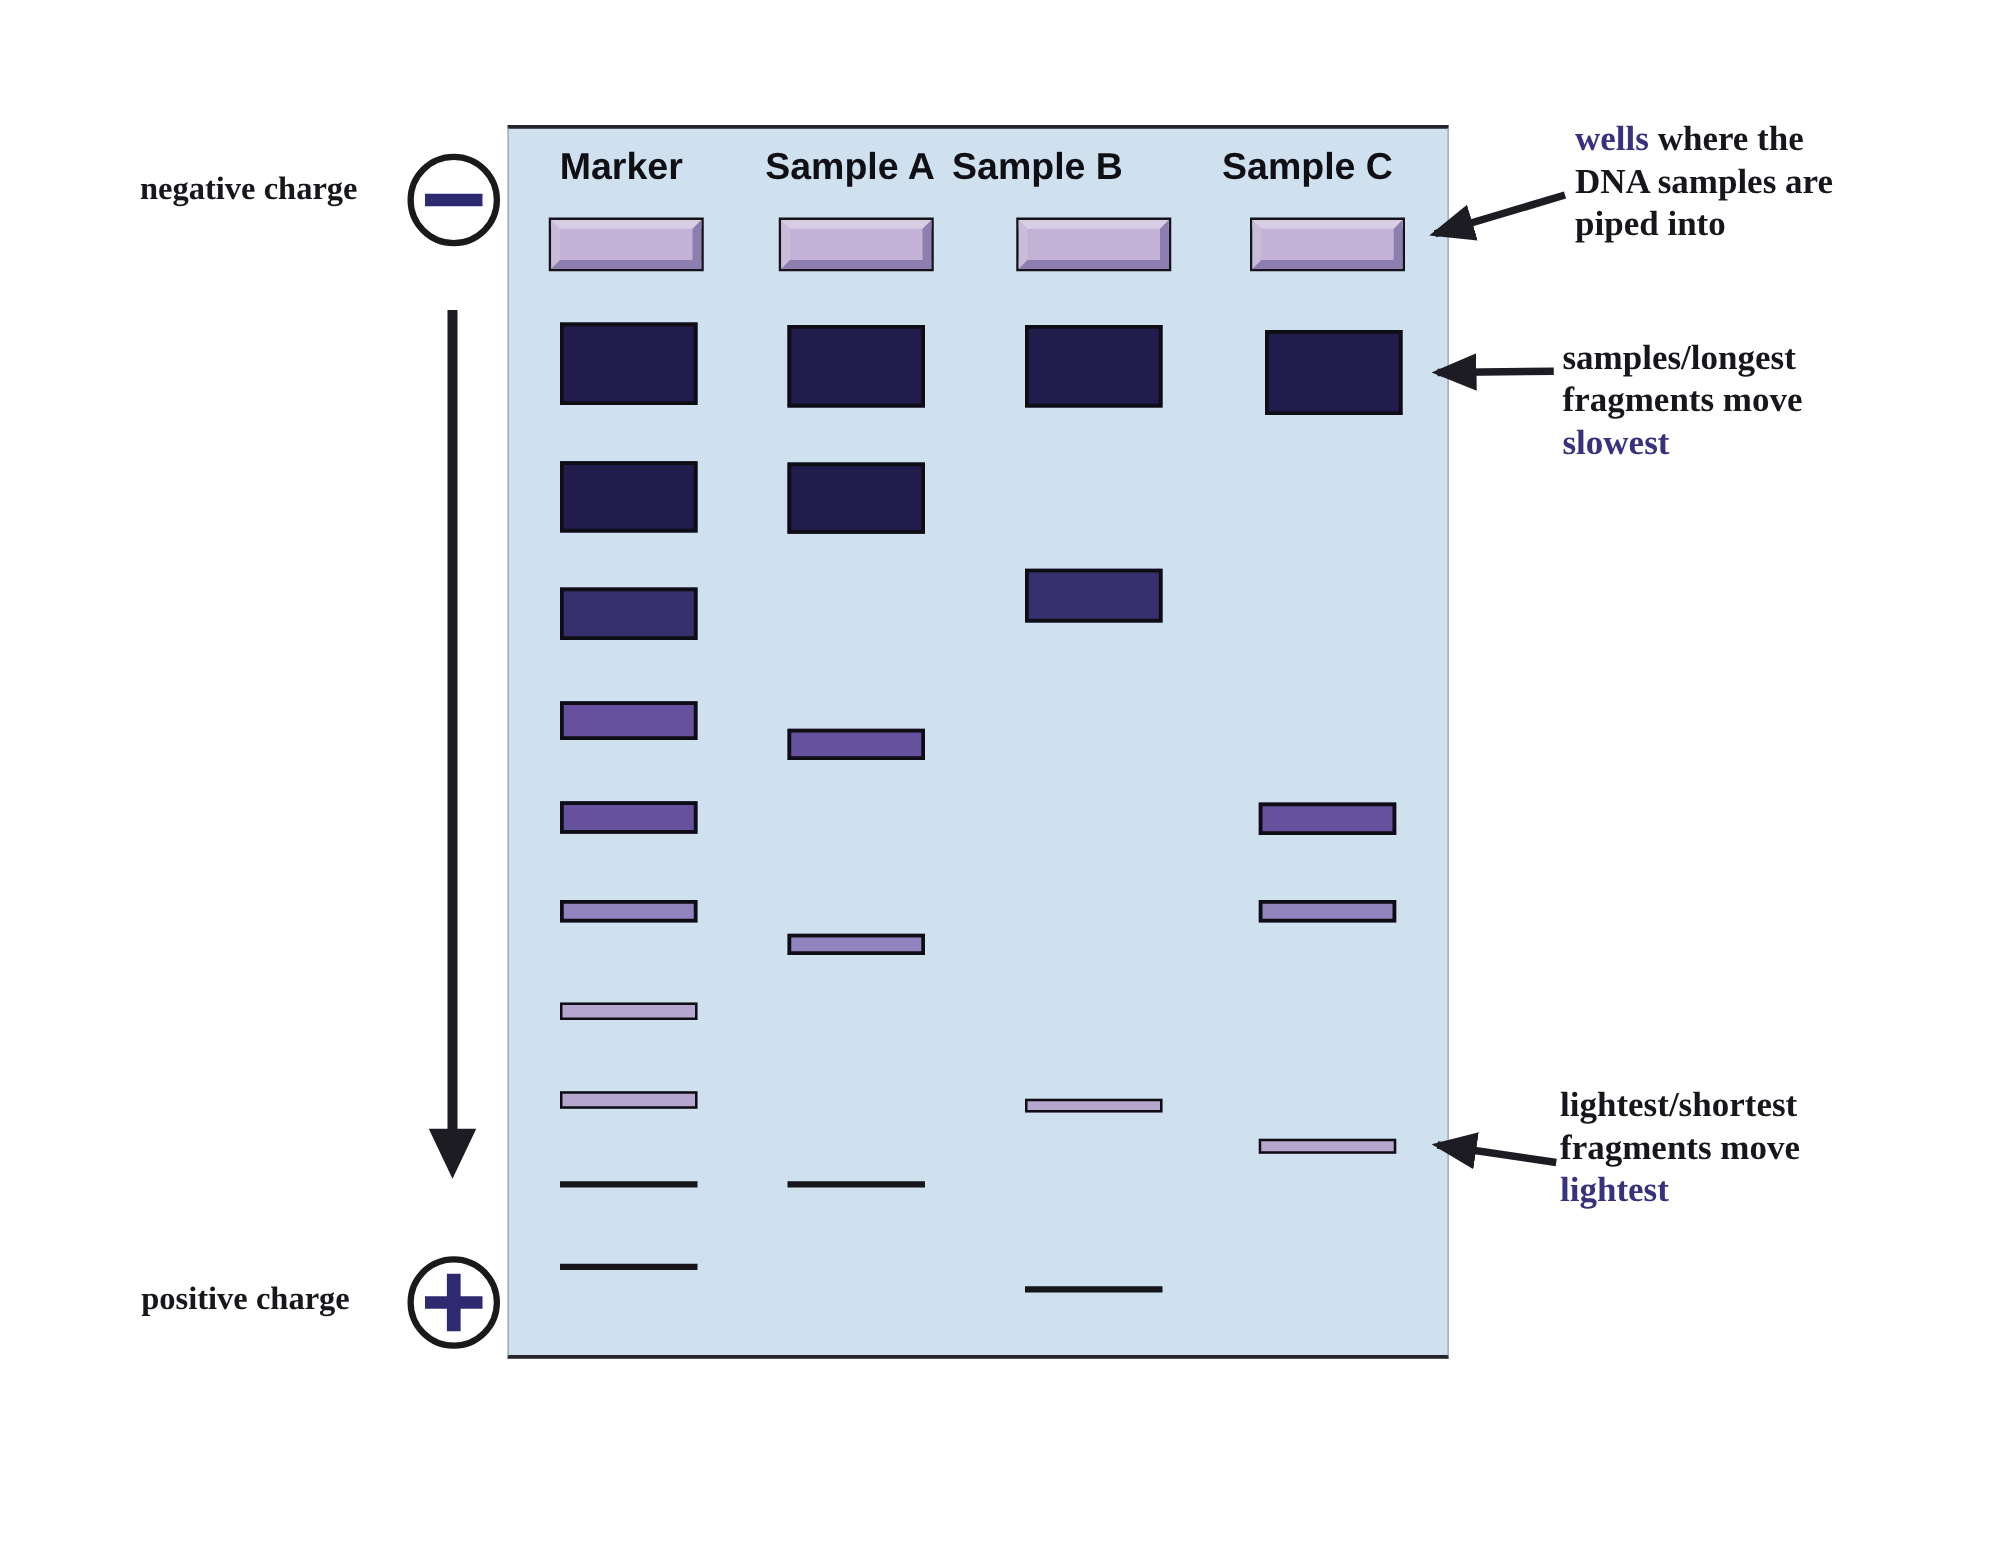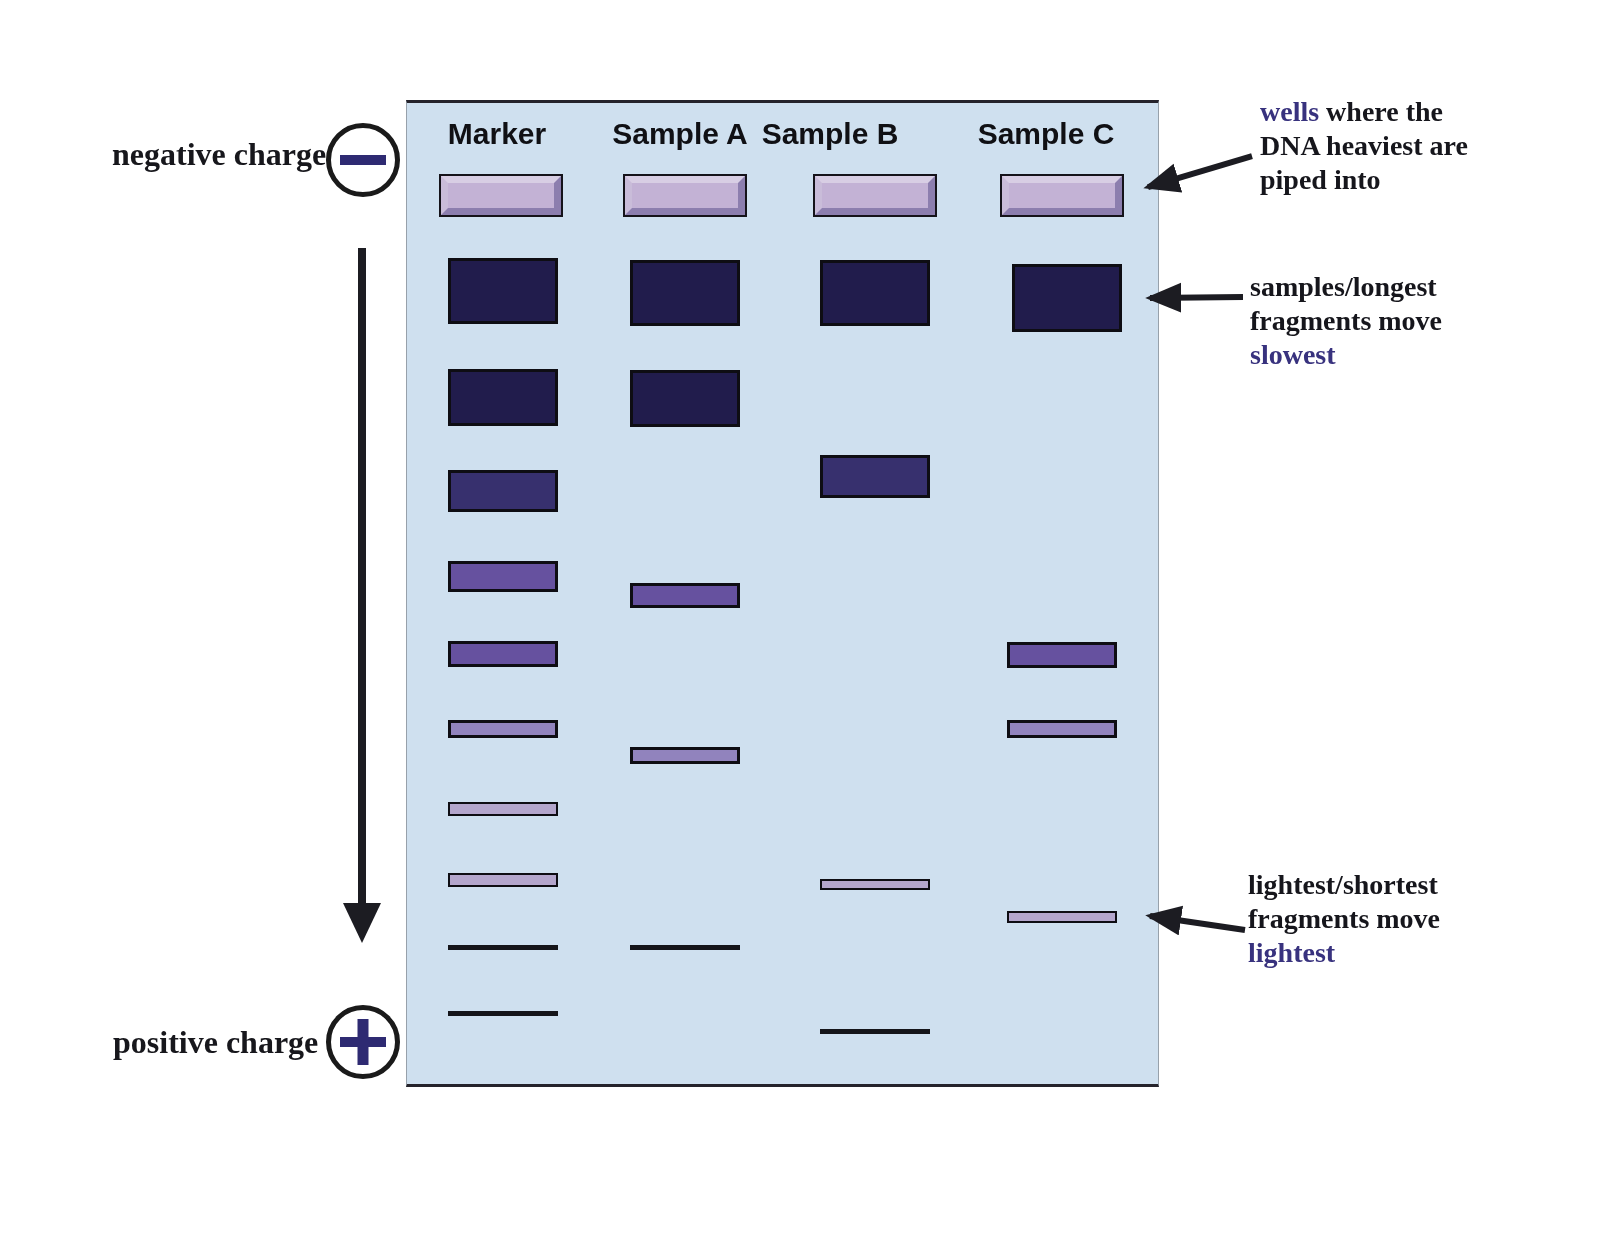--- a/index.html
+++ b/index.html
@@ -27,21 +27,21 @@
   .well-inner{
     width:100%;height:100%;box-sizing:border-box;background:#c3b2d5;
     border:7px solid;border-color:#d8cee4 #8c7eae #8c7eae #c9bcd9;
   }
   
   .band{position:absolute;width:110px;box-sizing:border-box;border:3px solid #0e0d13;}
   .band-lavender{border-width:2px;}
   .band-line{border:none;}
   
   .electrode-label{
-    position:absolute;font-weight:bold;font-size:32px;color:#17171c;white-space:nowrap;text-align:center;
+    position:absolute;font-weight:bold;font-size:26px;color:#17171c;white-space:nowrap;text-align:center;
   }
   .electrode-circle{
     position:absolute;width:74px;height:74px;border:5px solid #1a1a1a;border-radius:50%;
     box-sizing:border-box;background:#ffffff;
   }
   .bar{position:absolute;background:#2e2a72;}
   .bar-h{left:50%;top:50%;width:46px;height:10px;transform:translate(-50%,-50%);}
   .bar-v{left:50%;top:50%;width:11px;height:46px;transform:translate(-50%,-50%);}
   
   .note{
@@ -113,21 +113,21 @@
   </div>
 
   <div class="electrode-label" style="left:113px;top:1024px">positive charge</div>
   <div class="electrode-circle" style="left:326px;top:1005px">
     <div class="bar bar-h"></div>
     <div class="bar bar-v"></div>
   </div>
 
   <div class="note" style="left:1260px;top:95px">
     <span class="accent">wells</span><span> where the</span><br>
-    <span>DNA heaviest are</span><br>
+    <span>DNA samples are</span><br>
     <span>piped into</span>
   </div>
 
   <div class="note" style="left:1250px;top:270px">
     <span>samples/longest</span><br>
     <span>fragments move</span><br>
     <span class="accent">slowest</span>
   </div>
 
   <div class="note" style="left:1248px;top:868px">

